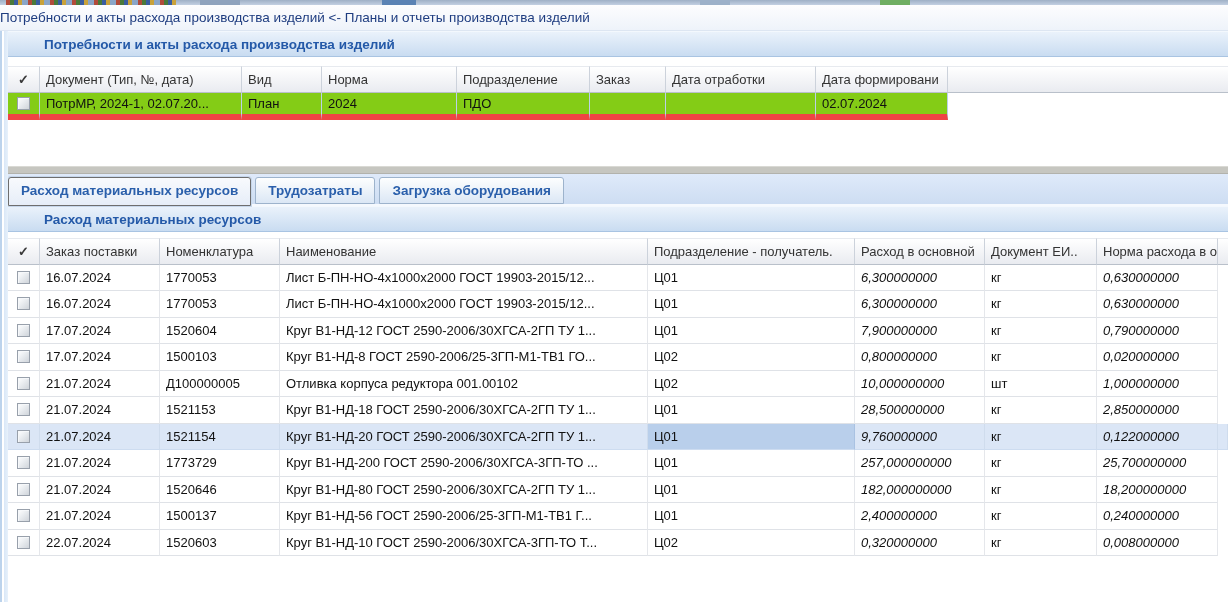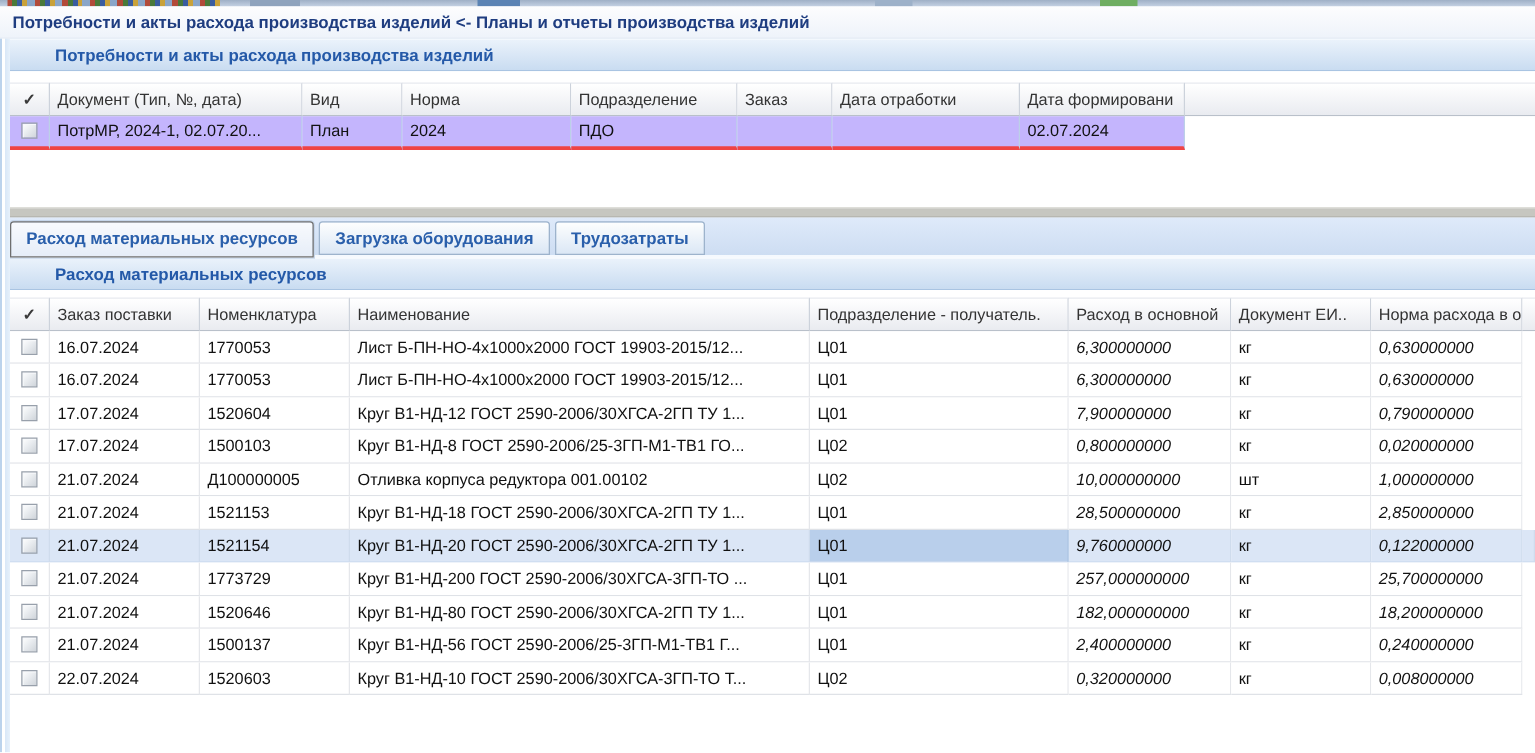--- a/index.html
+++ b/index.html
@@ -5,24 +5,24 @@
   * { margin:0; padding:0; box-sizing:border-box; }
   html,body { width:1228px; height:602px; overflow:hidden; }
   body { font-family:"Liberation Sans", sans-serif; font-size:13px; background:#fff; color:#111; }
   #root { position:relative; width:1228px; height:602px; overflow:hidden; background:#fff; }
 
   
   .toolbar-sliver { height:5px; background:linear-gradient(to bottom,#9fb0c6,#c3d0e2); position:relative; overflow:hidden; }
   .toolbar-sliver .spk { position:absolute; top:0; height:5px; }
 
   
-  .caption { height:26px; line-height:25px; padding-left:10px;
+  .caption { height:26px; line-height:25px; 
     background:linear-gradient(to bottom,#fdfdfe,#eef3fa);
     border-bottom:1px solid #dde6f2;
-    color:#1f3d80; font-weight:bold; font-size:13.5px; white-space:nowrap; overflow:hidden; }
+    color:#1f3d80; font-weight:normal; font-size:13.5px; white-space:nowrap; overflow:hidden; }
 
   
   .group-header { height:26px; line-height:25px; padding-left:44px;
     background:linear-gradient(to bottom,#eaf2fb,#c9dcf1);
     border-bottom:1px solid #a9c4e2; border-top:1px solid #f3f8fd;
     color:#2459a8; font-weight:bold; font-size:13.5px; white-space:nowrap; overflow:hidden; }
 
   .gap9 { height:9px; background:#fff; }
   .gap6 { height:6px; background:#fff; }
   .white-space-block { height:46px; background:#fff; }
@@ -40,21 +40,21 @@
     border-right:1px solid #ccd2db; border-bottom:1px solid #b9c0ca; border-top:1px solid #e7eaef;
     padding:0 6px; }
   th.chk { text-align:center; padding:0; color:#3a3a3a; font-weight:bold; }
   th.filler { border-right:none; }
   td { height:26.5px; padding:0 6px; border-right:1px solid #e5e7eb; border-bottom:1px solid #dfe2e7; background:#fff; }
   td.chk { text-align:center; padding:0; }
   td.num { text-align:left;font-style:italic; }
   td.nofill { background:#fff; border-right:none; border-bottom:none; }
 
   
-  .t1row td { background:#c4b5fd; border-right:1px solid #bcd0e8; border-bottom:3px solid #ef4444; }
+  .t1row td { background:#84cc16; border-right:1px solid #bcd0e8; border-bottom:6px solid #ef4444; }
   .t1row td.nofill { background:#fff; border-right:none; border-bottom:none; }
 
   
   tr.sel td { background:#dbe6f6; border-bottom:1px solid #cddcf0; border-right:1px solid #cfdced; }
   tr.sel td.selcell { background:#b9cfeb; border-right:1px solid #a9c2e2; }
 
   
   .cb { width:13px; height:13px; margin:0 auto; border:1px solid #98a0ab;
     background:linear-gradient(135deg,#ffffff 0%,#eceff2 40%,#cfd4da 100%);
     box-shadow:inset 1px 1px 0 #f6f8fa; }
@@ -132,22 +132,22 @@
     </tr>
   </tbody>
     </table>
 
   <div class="white-space-block"></div>
 
   <div class="splitter"></div>
 
   <div class="tabstrip">
     <div class="tab active">Расход материальных ресурсов</div>
+    <div class="tab">Трудозатраты</div>
     <div class="tab">Загрузка оборудования</div>
-    <div class="tab">Трудозатраты</div>
   </div>
 
   <div class="group-header">Расход материальных ресурсов</div>
 
   <div class="gap6"></div>
 
   <table>
     <colgroup>
       <col style="width:32px">
         <col style="width:120px">

